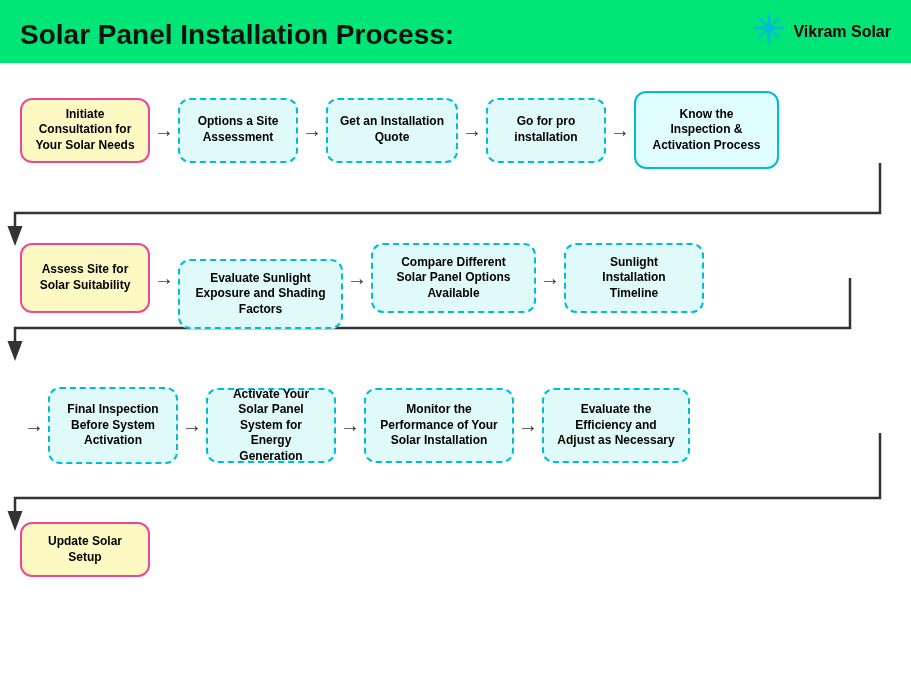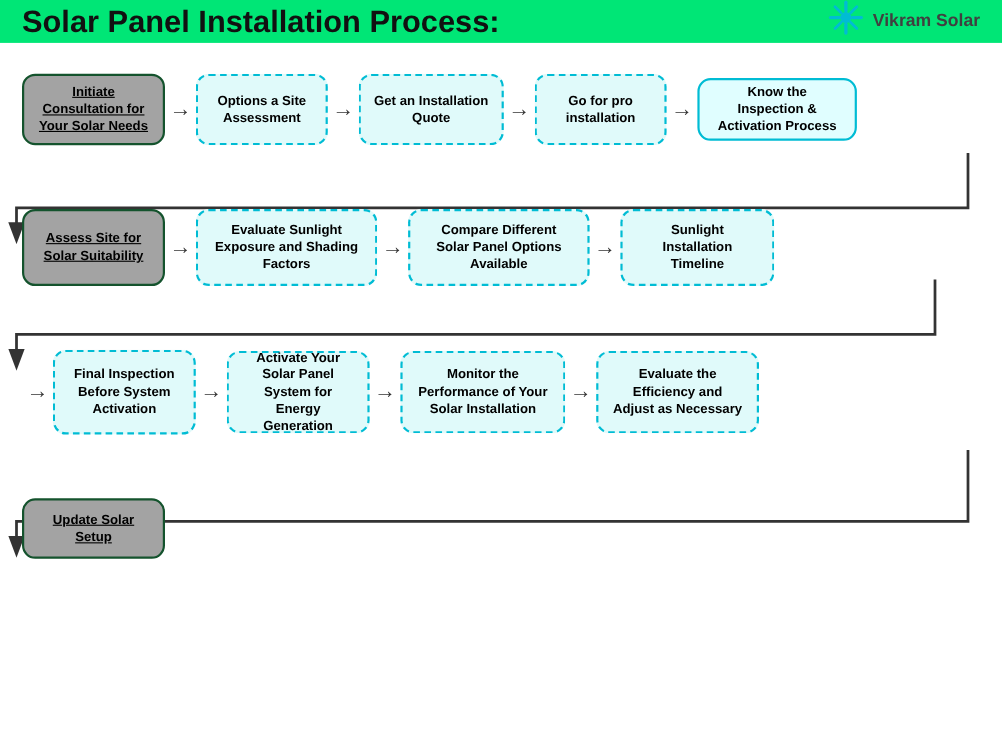--- a/index.html
+++ b/index.html
@@ -7,23 +7,23 @@
       width: 911px;
       height: 685px;
       background: #fff;
       font-family: Arial, sans-serif;
       overflow: hidden;
       position: relative;
     }
 
     .header {
       background: #00e676;
-      padding: 0 20px;
-      display: flex;
-      align-items: center;
+      padding: 12px 20px;
+      display: flex;
+      align-items: flex-end;
       justify-content: space-between;
     }
 
     .header-title {
       font-size: 28px;
       font-weight: 900;
       color: #111;
     }
 
     .logo-area {
@@ -33,21 +33,21 @@
     }
 
     .logo-icon {
       color: #00bcd4;
       font-size: 28px;
     }
 
     .logo-text {
       font-size: 16px;
       font-weight: bold;
-      color: #404040;
+      color: #000000;
     }
 
     .main-content {
       padding: 18px 20px 10px 20px;
       position: relative;
     }
 
     
     .flow-row {
       display: flex;
@@ -63,24 +63,23 @@
       text-align: center;
       font-size: 12px;
       font-weight: 600;
       line-height: 1.3;
       display: flex;
       align-items: center;
       justify-content: center;
     }
 
     .node-teal-filled {
-      background: #a3a3a3;
-      border: 2px solid #14532d;
+      background: #fef9c3;
+      border: 2px solid #ec4899;
       color: #000;
-      text-decoration: underline;
     }
 
     .node-teal-outline {
       background: #e0fafa;
       border: 2px dashed #00bcd4;
       color: #000;
     }
 
     
     .arrow {
@@ -89,25 +88,25 @@
       margin: 0 4px;
       flex-shrink: 0;
       font-weight: bold;
     }
 
     
     .r1-n1 { width: 130px; height: 65px; }
     .r1-n2 { width: 120px; height: 65px; }
     .r1-n3 { width: 132px; height: 65px; }
     .r1-n4 { width: 120px; height: 65px; justify-content: center; }
-    .r1-n5 { width: 145px; height: 57px; }
+    .r1-n5 { width: 145px; height: 78px; }
 
     
     .r2-n1 { width: 130px; height: 70px; }
-    .r2-n2 { width: 165px; height: 70px; }
+    .r2-n2 { width: 165px; height: 70px; margin-top: 32px; }
     .r2-n3 { width: 165px; height: 70px; }
     .r2-n4 { width: 140px; height: 70px; }
 
     
     .r3-n1 { width: 130px; height: 70px; }
     .r3-n2 { width: 130px; height: 77px; }
     .r3-n3 { width: 130px; height: 75px; }
     .r3-n4 { width: 150px; height: 75px; }
     .r3-n5 { width: 148px; height: 75px; }
 

